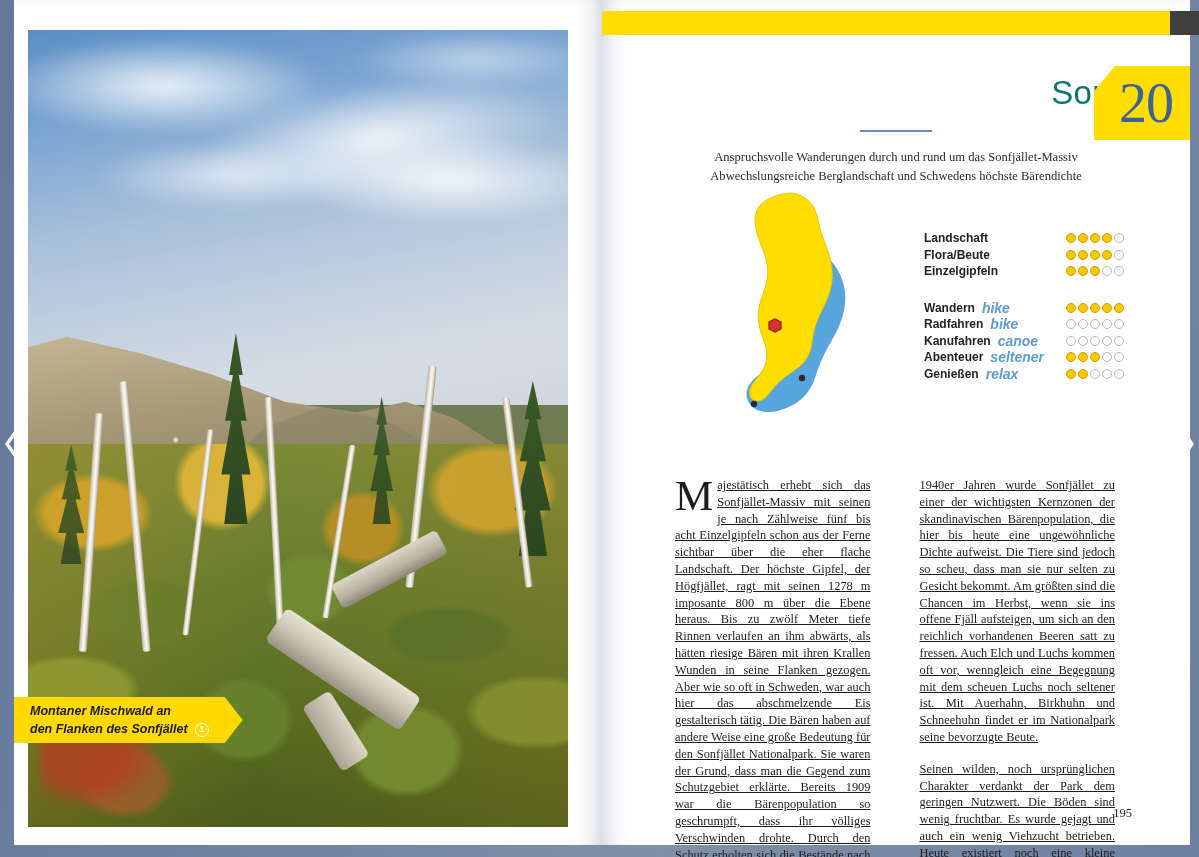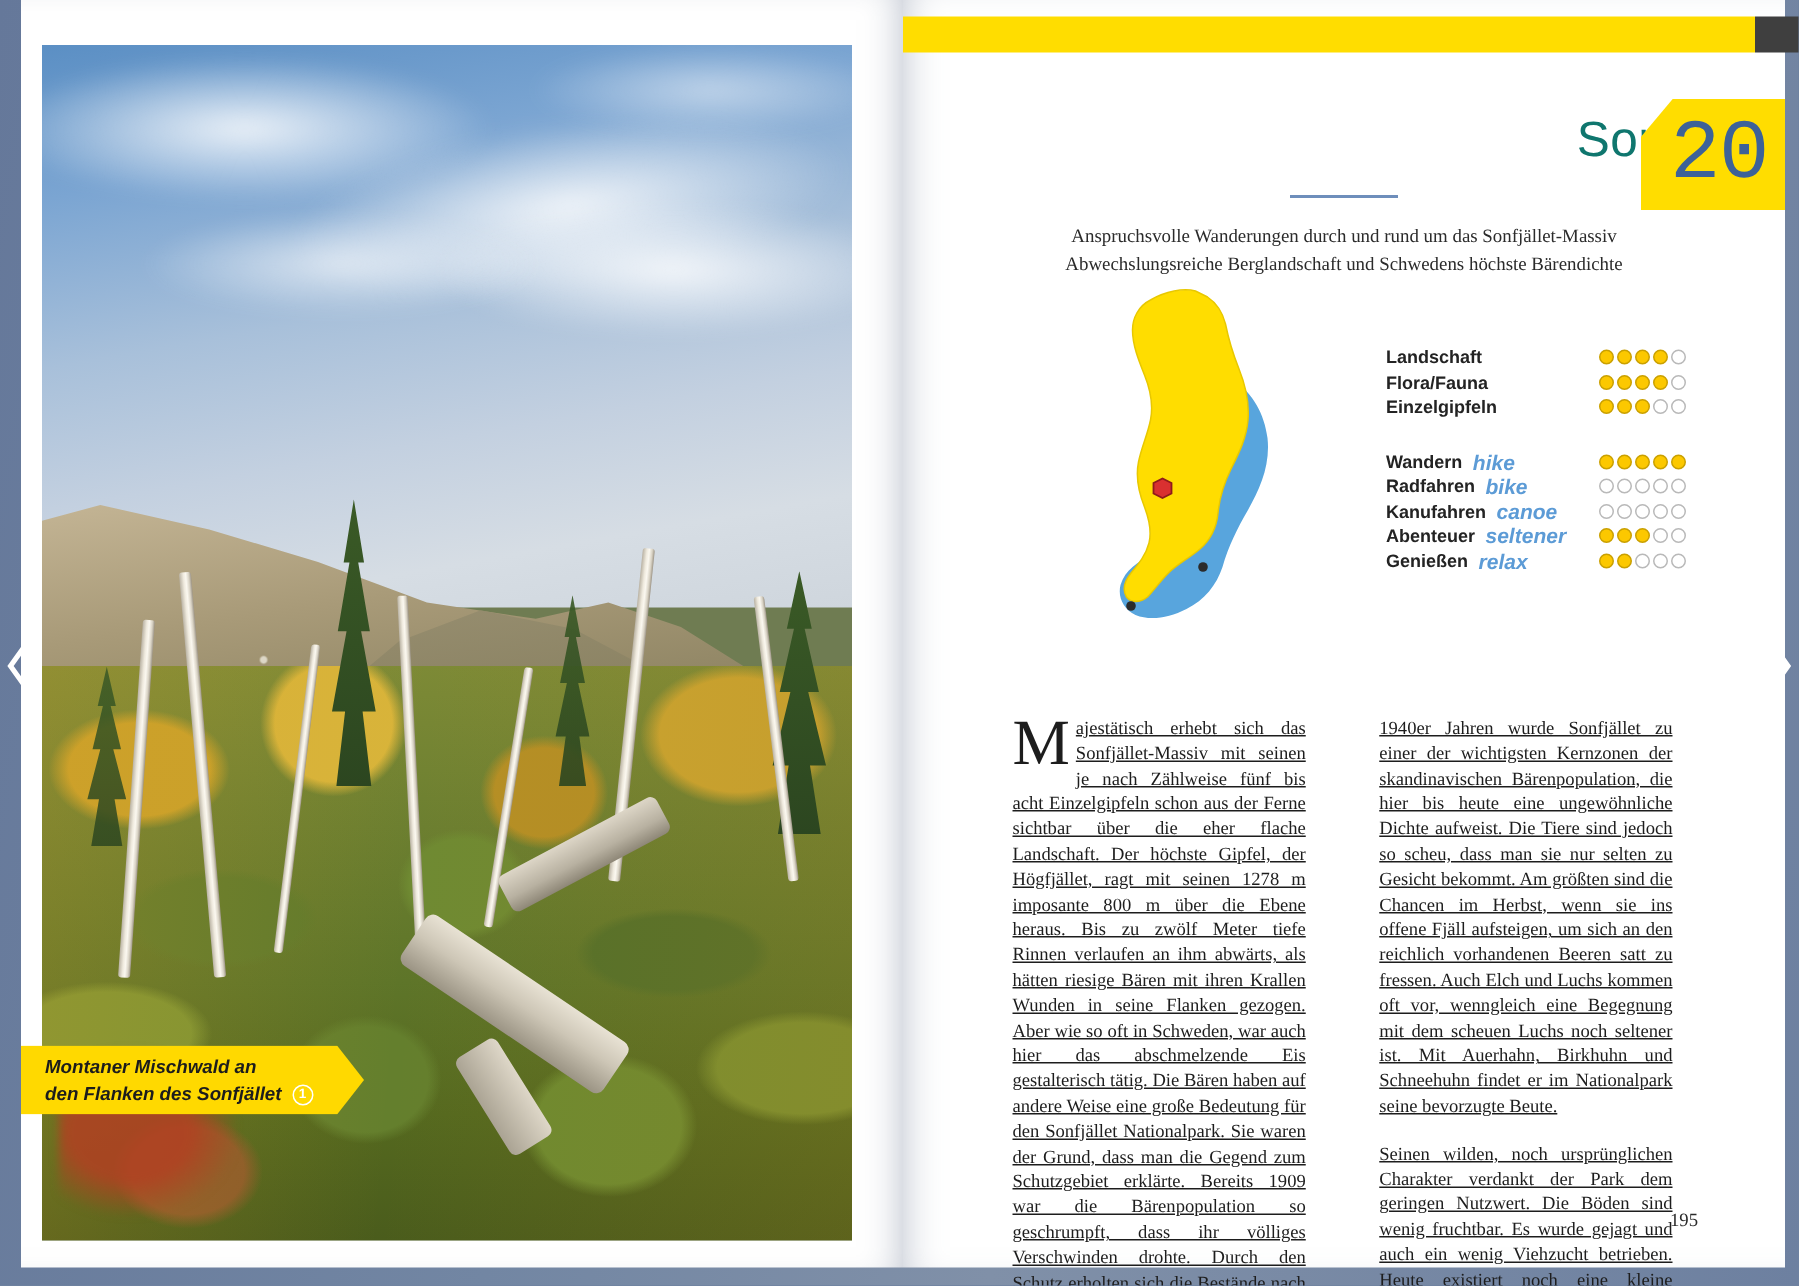--- a/index.html
+++ b/index.html
@@ -212,21 +212,21 @@
   .chapter-badge {
     position: absolute;
     right: 0px; top: 66px;
     width: 96px; height: 74px;
     background: #ffdd00;
     clip-path: polygon(22% 0, 100% 0, 100% 100%, 0 100%, 0 34%);
     display: flex; align-items: center; justify-content: center;
     z-index: 3;
   }
   .chapter-num {
-    font-family: Liberation Mono, monospace;
+    font-family: Liberation Serif, serif;
     font-size: 56px;
     color: #3d6298;
     letter-spacing: -1px;
     line-height: 1;
     padding-left: 8px;
   }
 
   .head-title {
     position: absolute;
     left: 0; top: 74px; width: 100%;
@@ -442,21 +442,21 @@
             <span class="dots">
               <i class="dot on"></i>
               <i class="dot on"></i>
               <i class="dot on"></i>
               <i class="dot on"></i>
               <i class="dot"></i>
             </span>
           </div>
 
           <div class="rate-row">
-            <span class="rate-label">Flora/Fauna</span>
+            <span class="rate-label">Flora/Beute</span>
             <span class="dots">
               <i class="dot on"></i>
               <i class="dot on"></i>
               <i class="dot on"></i>
               <i class="dot on"></i>
               <i class="dot"></i>
             </span>
           </div>
 
           <div class="rate-row">

